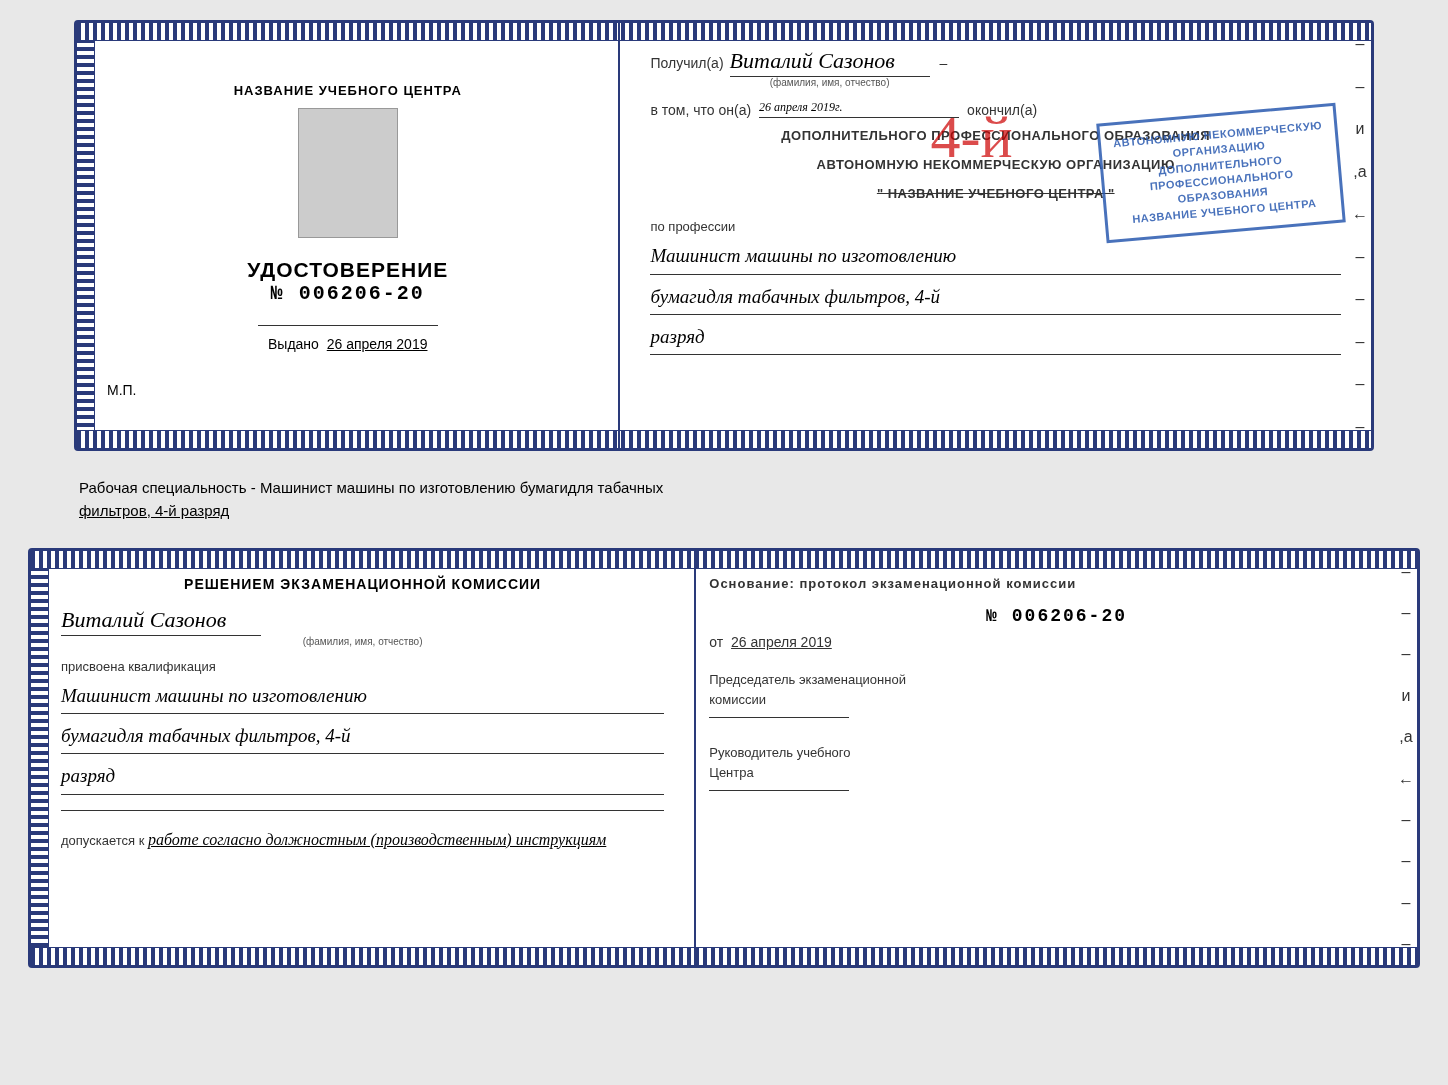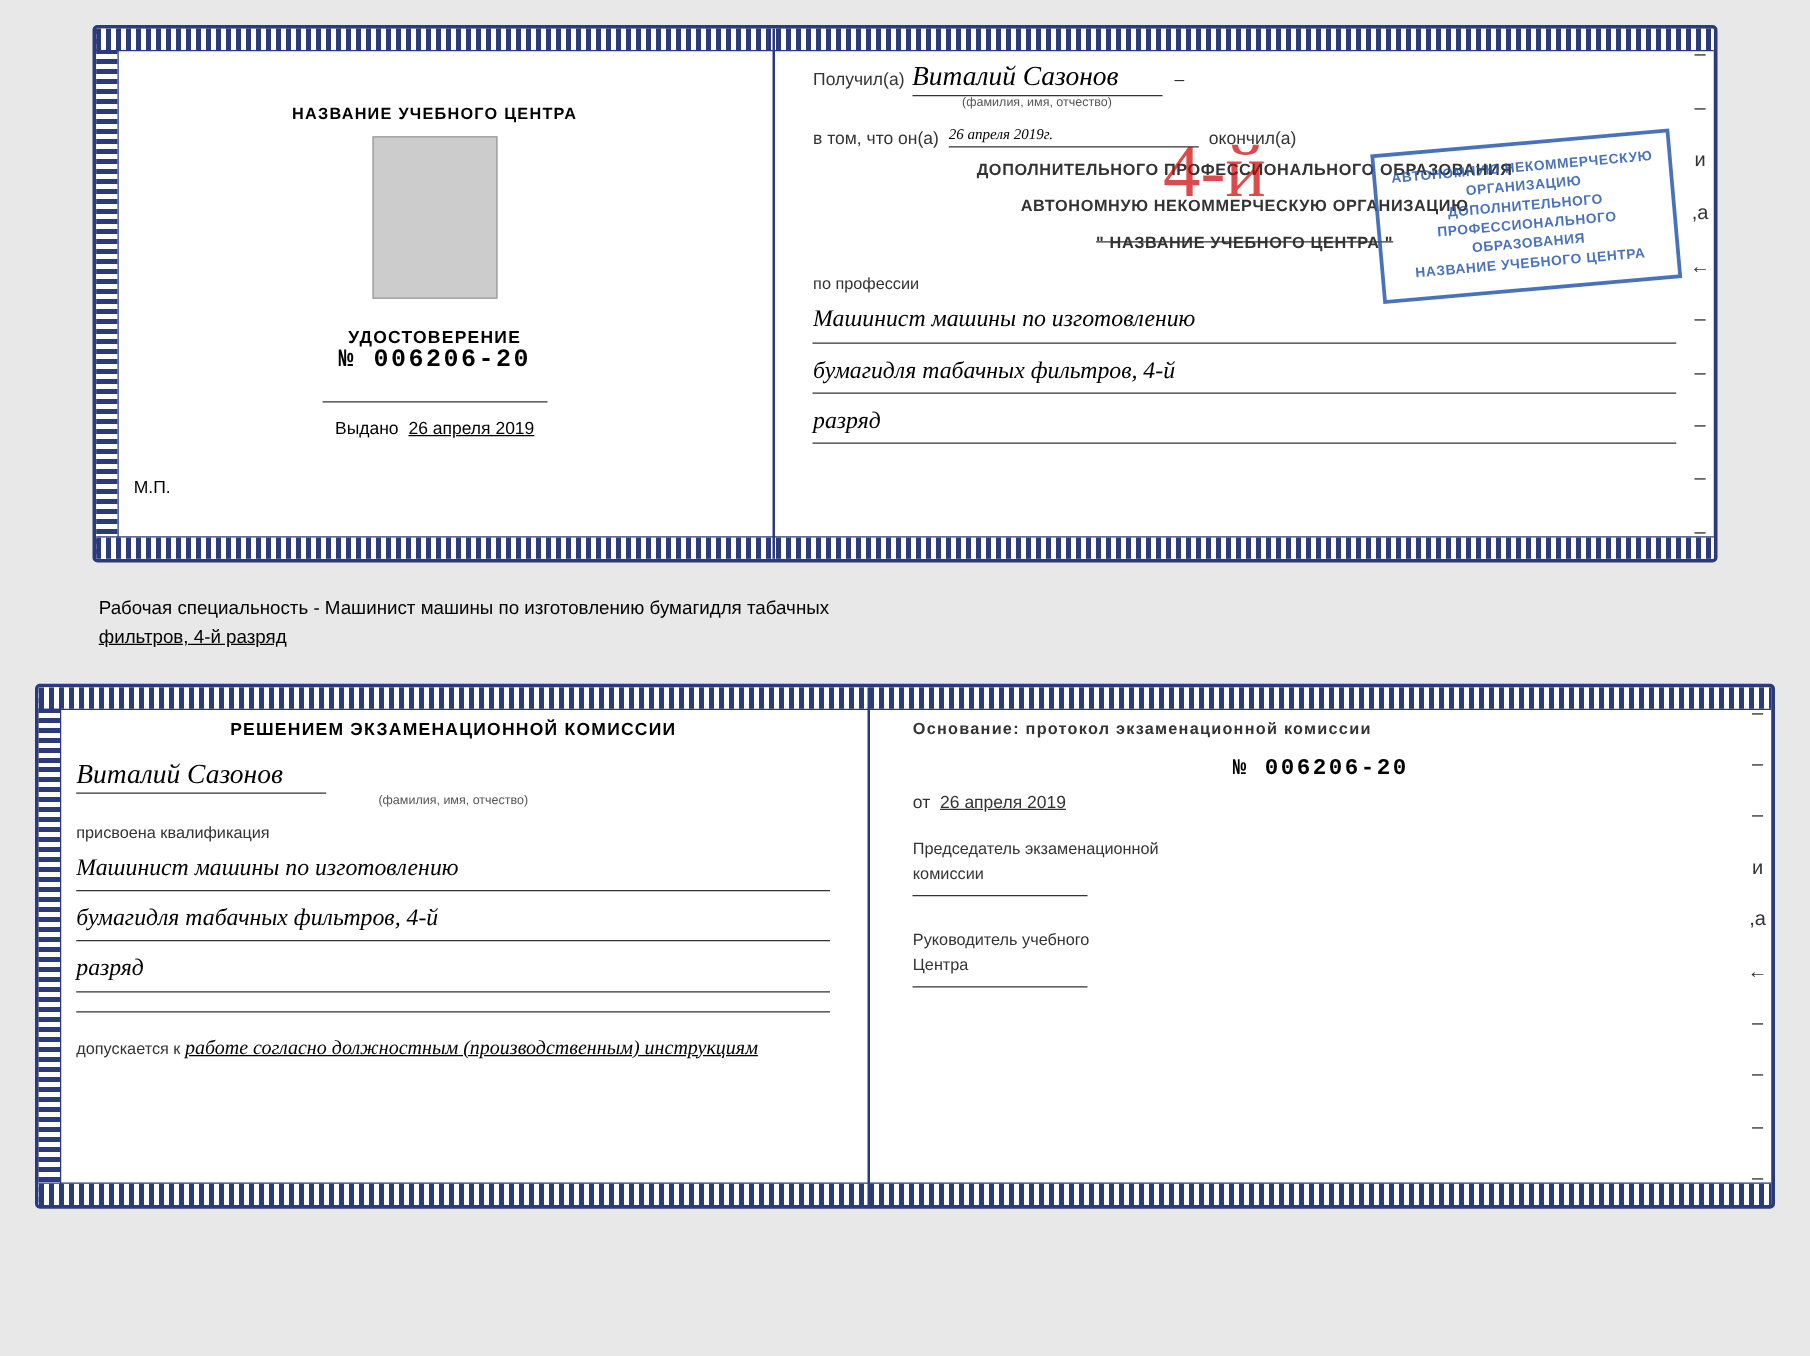--- a/index.html
+++ b/index.html
@@ -97,21 +97,21 @@
 
     .cert-photo-placeholder {
       width: 100px;
       height: 130px;
       background: #ccc;
       border: 1px solid #999;
       margin: 10px 0;
     }
 
     .cert-title {
-      font-size: 14px;
+      font-size: 21px;
       font-weight: bold;
       text-align: center;
       text-transform: uppercase;
       letter-spacing: 1px;
     }
 
     .cert-number {
       font-size: 20px;
       font-weight: bold;
       font-family: 'Courier New', monospace;
@@ -256,21 +256,21 @@
 
     .cert-bottom-left {
       width: 48%;
       border-right: 2px solid #2a3a7a;
       padding: 25px 30px;
       position: relative;
     }
 
     .cert-bottom-right {
       width: 52%;
-      padding: 25px 34px;
+      padding: 25px 13px;
       position: relative;
     }
 
     .cert-decision-title {
       font-size: 14px;
       font-weight: bold;
       letter-spacing: 1px;
       text-align: center;
       margin-bottom: 15px;
       text-transform: uppercase;

